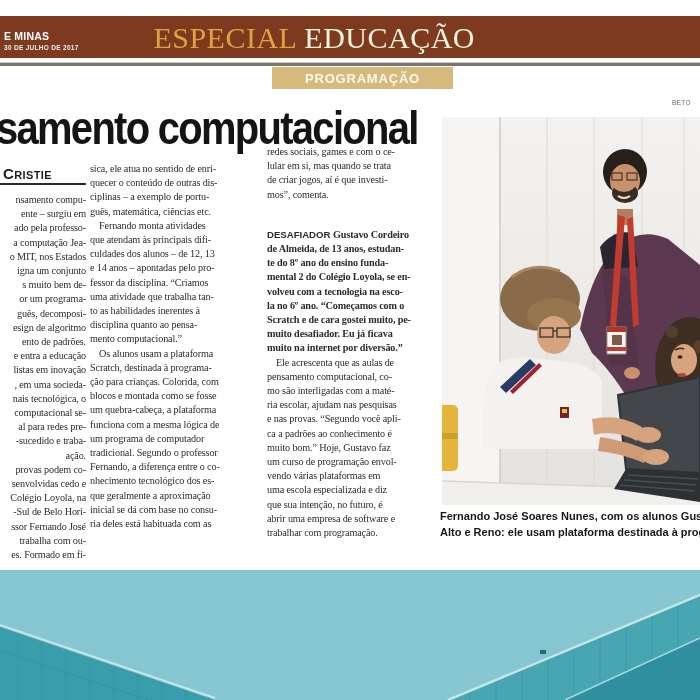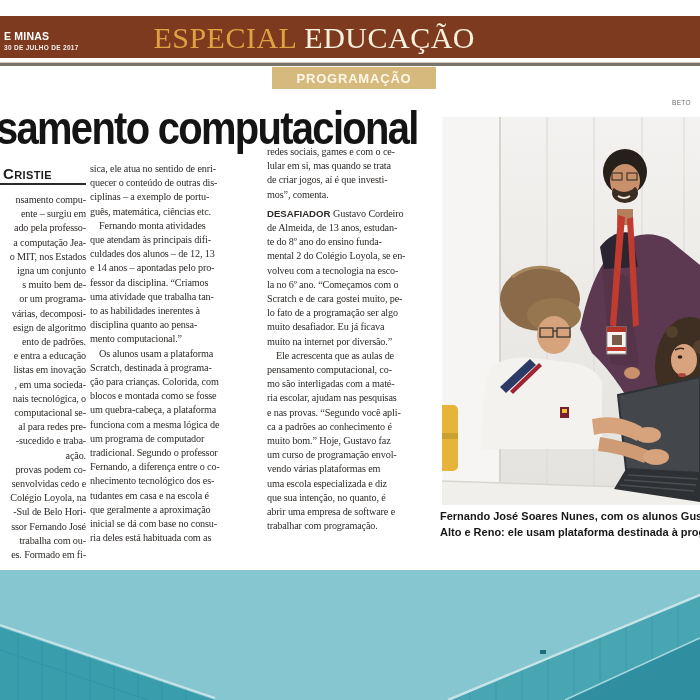--- a/index.html
+++ b/index.html
@@ -10,21 +10,21 @@
   .bar{position:absolute;left:0;top:16px;width:700px;height:42px;background:var(--bar-bg);}
   .mast-left{position:absolute;left:4px;top:14px;color:#fff;font-family:"Liberation Sans",sans-serif;}
   .mast-name{font-weight:bold;font-size:10.5px;letter-spacing:.2px;}
   .mast-date{font-size:6.5px;letter-spacing:.3px;margin-top:2px;font-weight:bold;opacity:.92;}
   .mast-title{position:absolute;right:225px;top:0;height:42px;line-height:43px;
               font-family:"Liberation Serif",serif;font-size:30px;letter-spacing:.5px;white-space:nowrap;}
   .mast-title .sp1{color:var(--gold);}
   .mast-title .sp2{color:var(--cream);}
   .rule-under-bar{position:absolute;left:0;top:62px;width:700px;height:3px;
                   border-top:1px solid #cfc8bc;background:var(--rule-gray);}
-  .tag{position:absolute;left:272px;top:67px;width:164px;height:22px;background:var(--tag-bg);
+  .tag{position:absolute;left:272px;top:67px;width:181px;height:22px;background:var(--tag-bg);
        color:var(--tag-text);font-family:"Liberation Sans",sans-serif;font-weight:bold;
        font-size:13px;line-height:23px;text-align:center;letter-spacing:.8px;}
   .credit{position:absolute;left:672px;top:99px;font-family:"Liberation Sans",sans-serif;
           font-size:6.5px;color:#6d6a66;letter-spacing:.3px;white-space:nowrap;}
 
   
   .headline{position:absolute;left:-4px;top:100px;font-family:"Liberation Sans",sans-serif;
             font-weight:bold;font-size:47px;letter-spacing:-2px;color:var(--headline-ink);
             white-space:nowrap;transform:scaleX(.85);transform-origin:0 0;}
   .byline{position:absolute;right:648px;top:165px;font-family:"Liberation Sans",sans-serif;
@@ -32,21 +32,21 @@
           color:#1d1d1d;white-space:nowrap;text-align:center;}
   .byline-rule{position:absolute;left:0;top:183px;width:86px;height:2px;background:#2a2a2a;}
 
   
   .col{position:absolute;font-size:10.2px;line-height:14.2px;color:var(--ink);
        letter-spacing:-.15px;}
   .col .tl{white-space:nowrap;}
   .col1{top:193px;right:614px;text-align:right;}
   .col2{left:90px;top:162px;width:156px;}
   .col3{left:267px;top:145px;width:156px;}
-  .para.gap{margin-top:5px;}
+  .para.gap{margin-top:26px;font-weight:bold;}
   .tl.ind{padding-left:9px;}
   .tl b{font-family:"Liberation Sans",sans-serif;font-size:9.6px;letter-spacing:0;}
 
   
   .caption{position:absolute;left:440px;top:508px;width:275px;
            font-family:"Liberation Sans",sans-serif;font-weight:bold;font-size:11px;
            line-height:16.2px;color:#171717;}
   .caption div{white-space:nowrap;}
 
   
@@ -80,21 +80,21 @@
 
   <div class="col col1" id="col1">
       <div class="tl">nsamento compu-</div>
       <div class="tl">ente – surgiu em</div>
       <div class="tl">ado pela professo-</div>
       <div class="tl">a computação Jea-</div>
       <div class="tl">o MIT, nos Estados</div>
       <div class="tl">igna um conjunto</div>
       <div class="tl">s muito bem de-</div>
       <div class="tl">or um programa-</div>
-      <div class="tl">várias, decomposi-</div>
+      <div class="tl">guês, decomposi-</div>
       <div class="tl">esign de algoritmo</div>
       <div class="tl">ento de padrões.</div>
       <div class="tl">e entra a educação</div>
       <div class="tl">listas em inovação</div>
       <div class="tl">, em uma socieda-</div>
       <div class="tl">nais tecnológica, o</div>
       <div class="tl">computacional se-</div>
       <div class="tl">al para redes pre-</div>
       <div class="tl">-sucedido e traba-</div>
       <div class="tl">ação.</div>
@@ -128,57 +128,55 @@
         <div class="tl ind">Os alunos usam a plataforma</div>
         <div class="tl">Scratch, destinada à programa-</div>
         <div class="tl">ção para crianças. Colorida, com</div>
         <div class="tl">blocos e montada como se fosse</div>
         <div class="tl">um quebra-cabeça, a plataforma</div>
         <div class="tl">funciona com a mesma lógica de</div>
         <div class="tl">um programa de computador</div>
         <div class="tl">tradicional. Segundo o professor</div>
         <div class="tl">Fernando, a diferença entre o co-</div>
         <div class="tl">nhecimento tecnológico dos es-</div>
-        <div class="tl">tudantes em casa e na escola é</div>
         <div class="tl">que geralmente a aproximação</div>
         <div class="tl">inicial se dá com base no consu-</div>
         <div class="tl">ria deles está habituada com as</div>
       </div>
     </div>
   <div class="col col3" id="col3">
       <div class="para">
         <div class="tl">redes sociais, games e com o ce-</div>
         <div class="tl">lular em si, mas quando se trata</div>
         <div class="tl">de criar jogos, aí é que investi-</div>
         <div class="tl">mos”, comenta.</div>
       </div>
       <div class="para gap">
         <div class="tl"><b>DESAFIADOR </b>Gustavo Cordeiro</div>
         <div class="tl">de Almeida, de 13 anos, estudan-</div>
         <div class="tl">te do 8º ano do ensino funda-</div>
         <div class="tl">mental 2 do Colégio Loyola, se en-</div>
         <div class="tl">volveu com a tecnologia na esco-</div>
         <div class="tl">la no 6º ano. “Começamos com o</div>
         <div class="tl">Scratch e de cara gostei muito, pe-</div>
-        <div class="tl">lo fato de a programação ser algo</div>
         <div class="tl">muito desafiador. Eu já ficava</div>
         <div class="tl">muito na internet por diversão.”</div>
       </div>
       <div class="para">
         <div class="tl ind">Ele acrescenta que as aulas de</div>
         <div class="tl">pensamento computacional, co-</div>
         <div class="tl">mo são interligadas com a maté-</div>
         <div class="tl">ria escolar, ajudam nas pesquisas</div>
         <div class="tl">e nas provas. “Segundo você apli-</div>
         <div class="tl">ca a padrões ao conhecimento é</div>
         <div class="tl">muito bom.” Hoje, Gustavo faz</div>
         <div class="tl">um curso de programação envol-</div>
         <div class="tl">vendo várias plataformas em</div>
         <div class="tl">uma escola especializada e diz</div>
-        <div class="tl">que sua intenção, no quanto, é</div>
+        <div class="tl">que sua intenção, no futuro, é</div>
         <div class="tl">abrir uma empresa de software e</div>
         <div class="tl">trabalhar com programação.</div>
       </div>
     </div>
 
   <svg class="main-photo" viewBox="0 0 258 388">
     <defs>
       <linearGradient id="wallg" x1="0" y1="0" x2="0" y2="1">
         <stop offset="0" stop-color="#f3f2f0"></stop>
           <stop offset="1" stop-color="#e4e2de"></stop>

